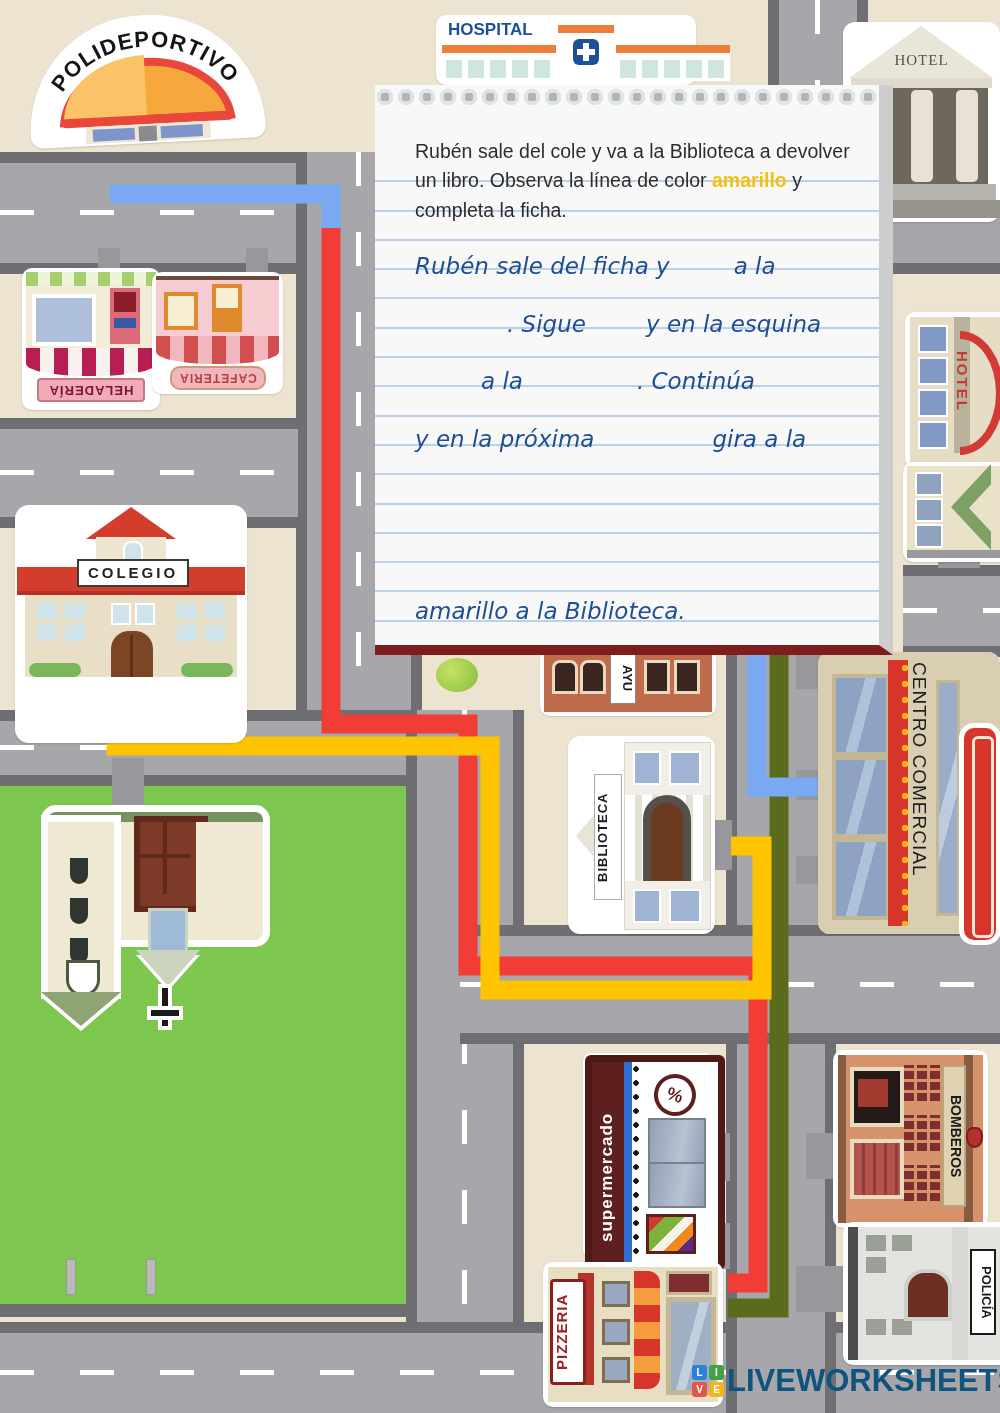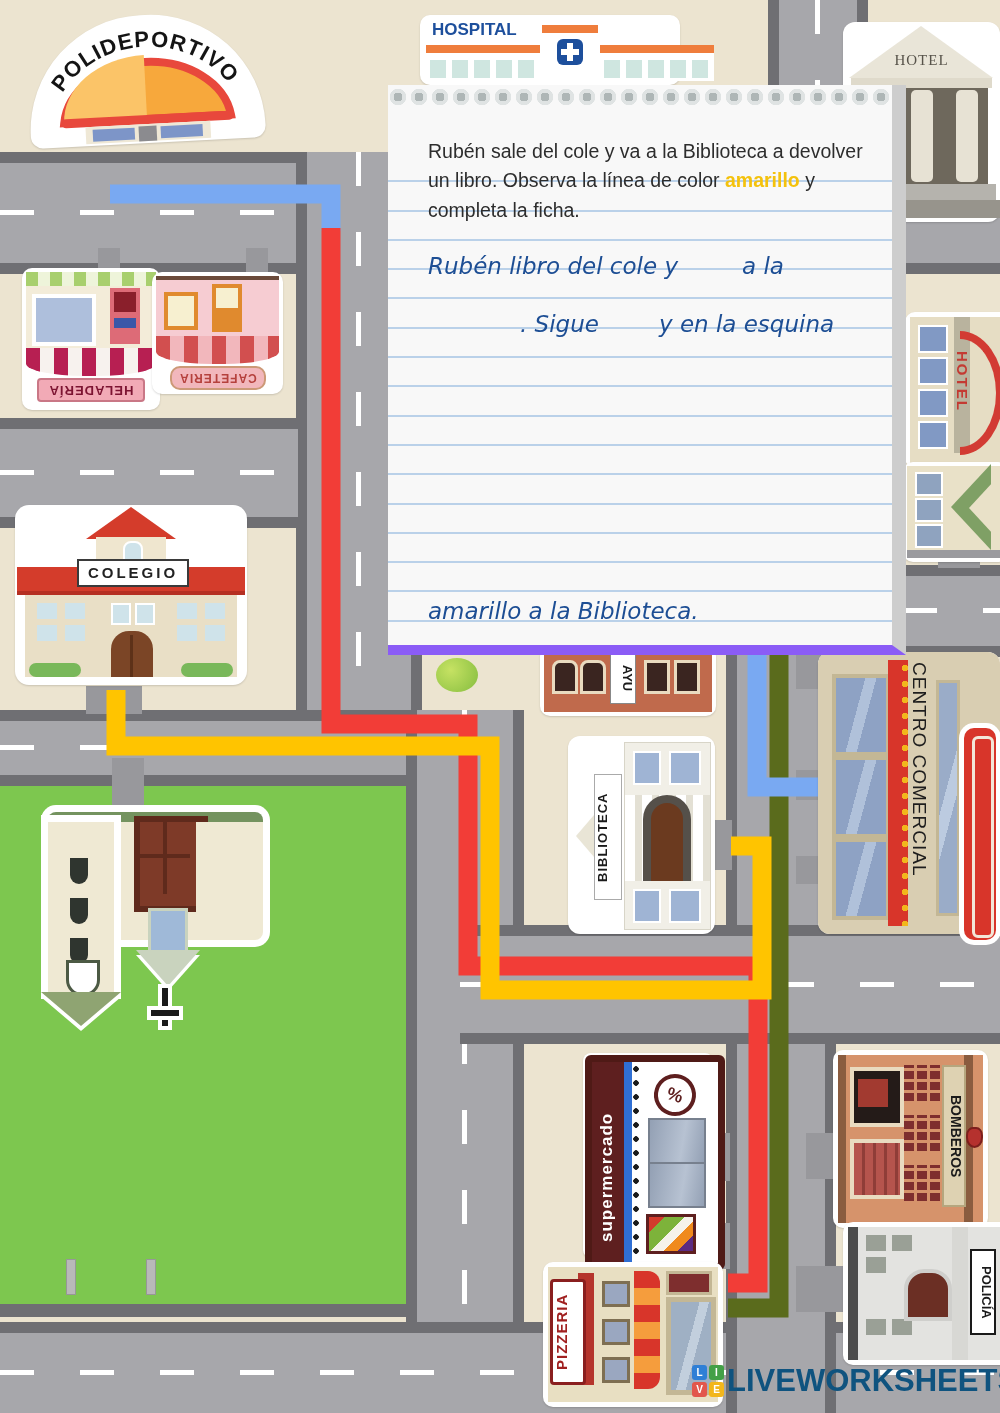--- a/index.html
+++ b/index.html
@@ -30,22 +30,22 @@
   .hosp-bar{background:#ef7d3c;height:8px;}
   .hosp-win{background:#cfe6e0;background-image:repeating-linear-gradient(90deg,transparent 0 16px,#fff 16px 22px);}
   
   .lattice{background-color:#cfe3ea;background-image:
     repeating-linear-gradient(90deg,transparent 0 20px,#e9dfc6 20px 28px),
     repeating-linear-gradient(0deg,transparent 0 16px,#e9dfc6 16px 22px);}
   .bomb-win{background-color:#7e2e2e;background-image:
     repeating-linear-gradient(90deg,transparent 0 10px,#d6936b 10px 13px),
     repeating-linear-gradient(0deg,transparent 0 8px,#d6936b 8px 11px);}
   
-  #notepad{left:388px;top:85px;width:504px;height:560px;background:#f8f8f8;z-index:6;
-           border-right:14px solid #cdcdcd;border-bottom:10px solid #8b5cf6;}
+  #notepad{left:375px;top:85px;width:504px;height:560px;background:#f8f8f8;z-index:6;
+           border-right:14px solid #cdcdcd;border-bottom:10px solid #7f1d1d;}
   #ruled{position:absolute;left:0;right:0;top:68px;bottom:0;
          background:repeating-linear-gradient(180deg,transparent 0 27.3px,#bad1e9 27.3px 29.3px);}
   #spiral{position:absolute;left:0;right:0;top:0;height:26px;
           background-image:radial-gradient(circle 9px at 10px 12px,#aeb6b6 0 4.5px,#dfe3e3 4.5px 8px,transparent 8.5px);
           background-size:21px 26px;background-repeat:repeat-x;}
   #intro{position:absolute;left:40px;top:52px;width:452px;font-size:19.5px;line-height:29.4px;color:#2d2d2d;}
   #intro .hl{color:#f4c20d;font-weight:bold;}
   .hw-line{position:absolute;left:40px;right:22px;font-family:"DejaVu Sans",sans-serif;
            font-style:italic;font-size:23px;color:#1d4e94;white-space:nowrap;}
   .hw-line .gap{display:inline-block;}
@@ -127,21 +127,21 @@
       <rect x="55" y="109" width="125" height="17" fill="#efe8d6"></rect>
       <rect x="62" y="112" width="42" height="12" fill="#7d95c8"></rect>
       <rect x="130" y="112" width="42" height="12" fill="#7d95c8"></rect>
       <rect x="108" y="111" width="18" height="15" fill="#8b8b8f"></rect>
       <text font-size="22" font-weight="bold" fill="#141414" letter-spacing="1">
         <textPath href="#pdarc" startOffset="50%" text-anchor="middle">POLIDEPORTIVO</textPath>
       </text>
     </svg>
   </div>
 
-  <div class="abs bldg sticker" style="left:420px;top:15px;width:260px;height:70px;padding:0;">
+  <div class="abs bldg sticker" style="left:436px;top:15px;width:260px;height:70px;padding:0;">
     <div class="abs" style="left:12px;top:5px;font-size:17px;font-weight:bold;color:#1d4f9c;">HOSPITAL</div>
     <div class="abs" style="left:6px;top:30px;width:114px;height:36px;background:#fff;">
       <div class="hosp-bar"></div>
         <div class="hosp-win abs" style="left:4px;right:4px;bottom:3px;height:18px;"></div>
     </div>
     <div class="abs" style="left:180px;top:30px;width:114px;height:36px;background:#fff;">
       <div class="hosp-bar"></div>
         <div class="hosp-win abs" style="left:4px;right:4px;bottom:3px;height:18px;"></div>
     </div>
     <div class="abs" style="left:122px;top:10px;width:56px;height:56px;background:#fff;">
@@ -208,21 +208,21 @@
     <div style="position:relative;width:100%;height:100%;background:#e9e1c8;">
       <div class="abs" style="left:8px;top:6px;width:24px;height:20px;background:#8fa3bf;border:2px solid #fff;"></div>
       <div class="abs" style="left:8px;top:32px;width:24px;height:20px;background:#8fa3bf;border:2px solid #fff;"></div>
       <div class="abs" style="left:8px;top:58px;width:24px;height:20px;background:#8fa3bf;border:2px solid #fff;"></div>
       <div class="abs" style="left:44px;top:-2px;width:0;height:0;border-top:43px solid transparent;border-bottom:43px solid transparent;border-right:40px solid #7fa065;"></div>
       <div class="abs" style="left:62px;top:16px;width:0;height:0;border-top:26px solid transparent;border-bottom:26px solid transparent;border-right:24px solid #e9e1c8;"></div>
       <div class="abs" style="left:0;bottom:0;width:100%;height:8px;background:#9a9a9e;"></div>
     </div>
   </div>
 
-  <div class="abs bldg sticker" style="left:15px;top:505px;width:232px;height:180px;padding:0;border-radius:14px;">
+  <div class="abs bldg sticker" style="left:15px;top:505px;width:232px;height:238px;padding:0;border-radius:14px;">
     <div class="abs" style="left:71px;top:2px;width:0;height:0;border-left:45px solid transparent;border-right:45px solid transparent;border-bottom:32px solid #d43c2b;"></div>
     <div class="abs" style="left:81px;top:32px;width:70px;height:32px;background:#efe6cf;">
       <div class="abs" style="left:27px;top:4px;width:16px;height:22px;background:#cfe3ea;border:2px solid #fff;border-radius:8px 8px 0 0;"></div>
     </div>
     <div class="abs" style="left:2px;top:62px;width:228px;height:24px;background:#d43c2b;border-bottom:4px solid #b52f22;"></div>
     <div class="abs" style="left:62px;top:54px;width:108px;height:24px;background:#fff;border:2px solid #3a3a3a;text-align:center;
          font-size:15px;font-weight:bold;color:#222;letter-spacing:3px;line-height:24px;">COLEGIO</div>
     <div class="abs" style="left:10px;top:90px;width:212px;height:82px;background:#e9dfc6;">
       <div class="abs lattice" style="left:12px;top:8px;width:48px;height:38px;"></div>
       <div class="abs lattice" style="left:152px;top:8px;width:48px;height:38px;"></div>
@@ -364,22 +364,24 @@
     <div class="abs" style="left:24px;top:64px;width:8px;height:34px;background:#b9b9b9;border:1px solid #979797;"></div>
     <div class="abs" style="left:104px;top:64px;width:8px;height:34px;background:#b9b9b9;border:1px solid #979797;"></div>
   </div>
 
   <div class="abs" id="notepad">
     <div id="ruled"></div>
     <div id="spiral"></div>
     <div id="intro">
       <span>Rubén sale del cole y va a la Biblioteca a devolver un libro. Observa la línea de color </span><span class="hl">amarillo</span><span> y completa la ficha.</span>
     </div>
-    <div class="hw-line" style="top:168px;"><span>Rubén libro del cole y</span><span class="gap" style="width: 64px;"></span><span>a la</span></div>
+    <div class="hw-line" style="top:168px;"><span>Rubén sale del ficha y</span><span class="gap" style="width: 64px;"></span><span>a la</span></div>
     <div class="hw-line" style="top:226px;"><span class="gap" style="width: 92px;"></span><span>. Sigue</span><span class="gap" style="width: 60px;"></span><span>y en la esquina</span></div>
+    <div class="hw-line" style="top:283px;"><span class="gap" style="width: 66px;"></span><span>a la</span><span class="gap" style="width: 114px;"></span><span>. Continúa</span></div>
+    <div class="hw-line" style="top:341px;"><span>y en la próxima</span><span class="gap" style="width: 118px;"></span><span>gira a la</span></div>
     <div class="hw-line" style="top:513px;"><span>amarillo a la Biblioteca.</span></div>
   </div>
 
   <div class="abs" id="brand">
     <div class="lw-grid">
       <div class="lw-sq lw-l">L</div>
       <div class="lw-sq lw-i">I</div>
       <div class="lw-sq lw-v">V</div>
       <div class="lw-sq lw-e">E</div>
     </div>

